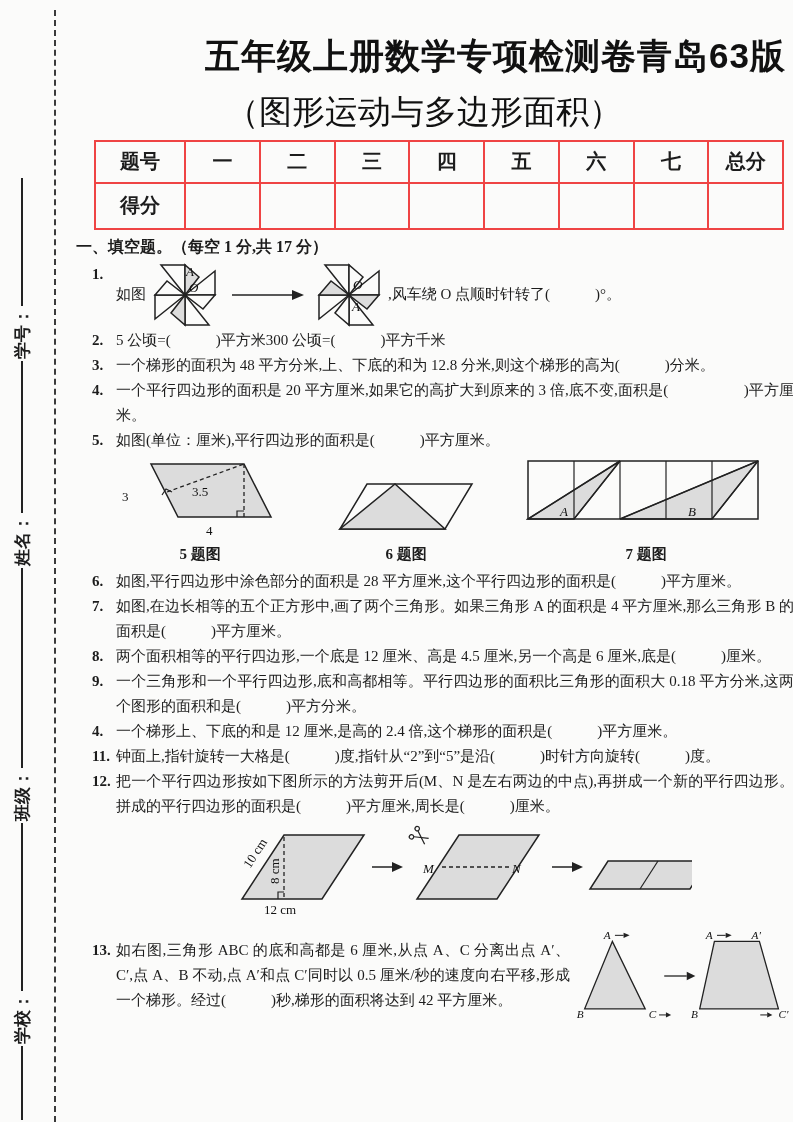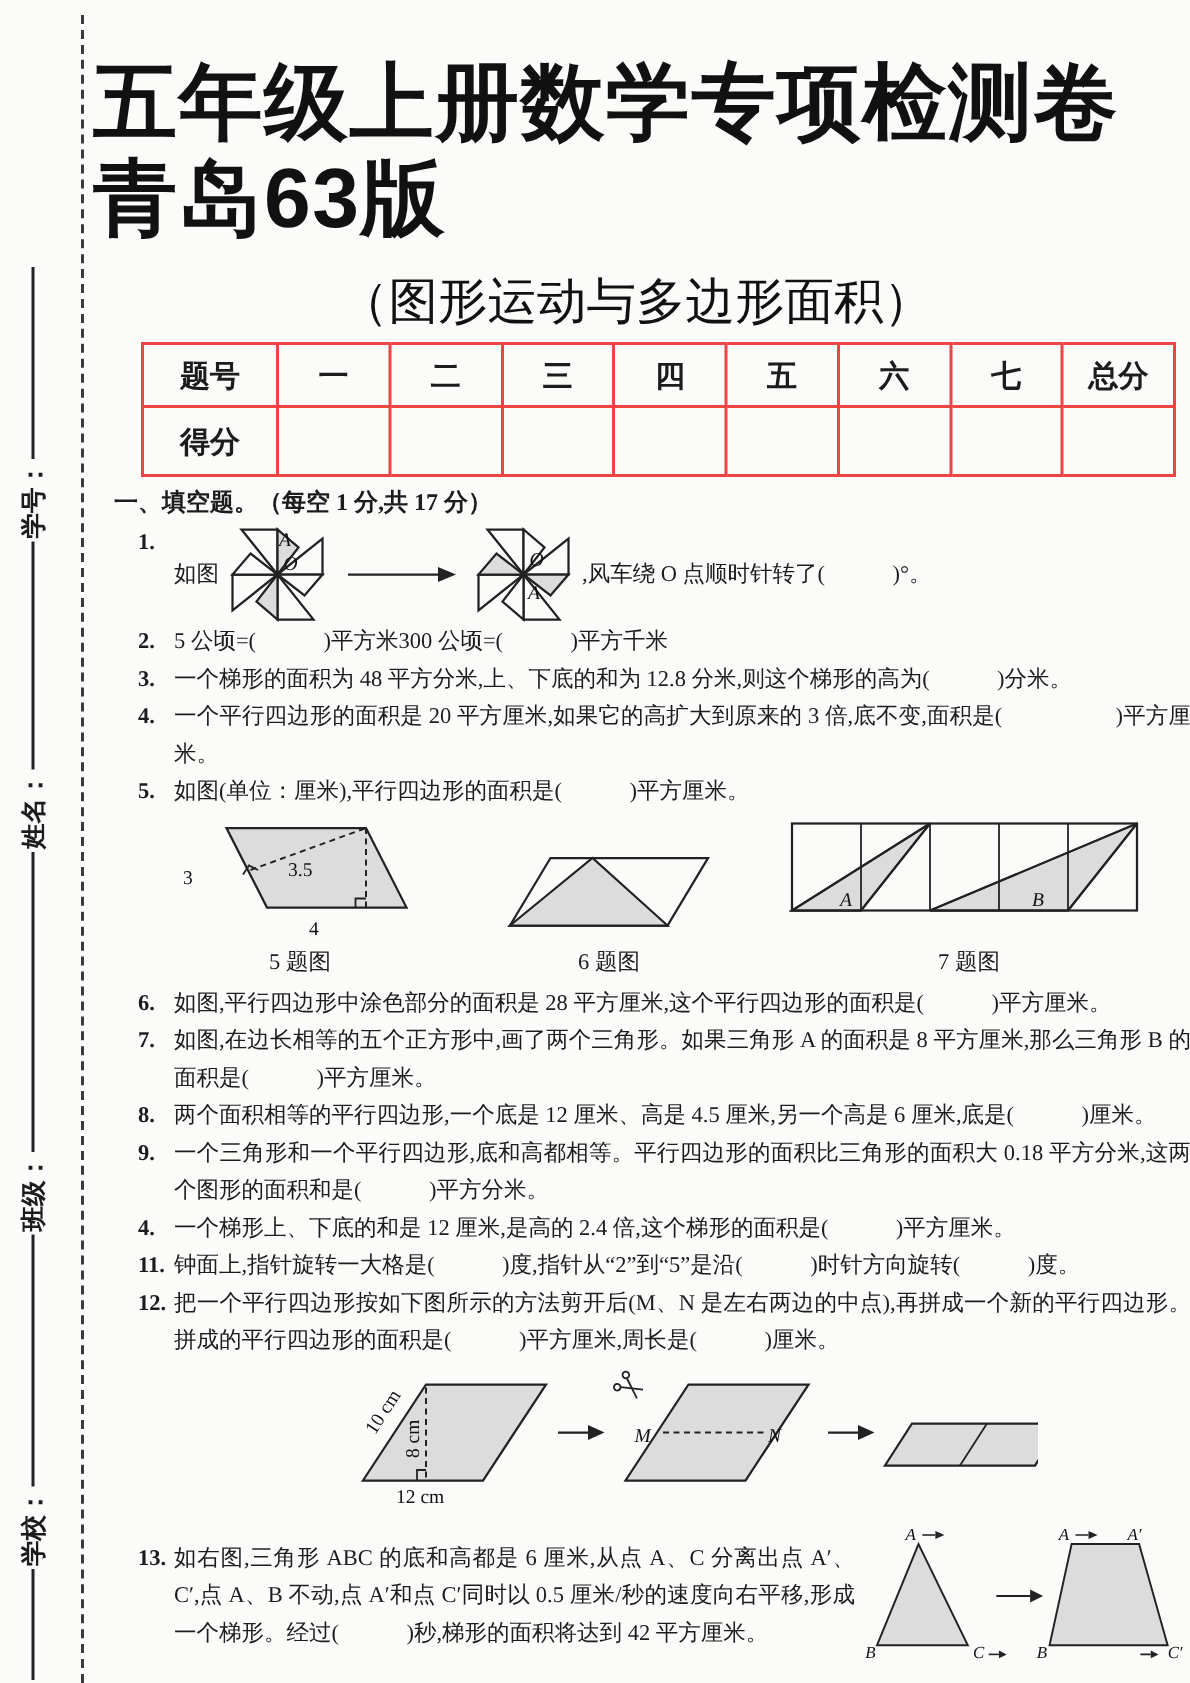--- a/index.html
+++ b/index.html
@@ -12,43 +12,43 @@
   .cut-line{position:absolute;left:54px;top:10px;height:1112px;border-left:2.5px dashed #3a3a3a;}
   .sidebar-strip{
     position:absolute;left:10px;top:1122px;width:1045px;height:24px;
     display:flex;align-items:center;
     transform:rotate(-90deg);transform-origin:top left;
     font-size:17px;font-weight:bold;white-space:nowrap;
   }
   .fill-line{display:inline-block;height:0;border-bottom:2px solid #222;margin:0 2px;}
   
   .content{position:absolute;left:62px;top:0;width:724px;}
-  .page-title{margin:36px 0 0;text-align:left;font-family:"Liberation Sans",sans-serif;
-    font-weight:900;font-size:56px;line-height:1.15;letter-spacing:1px;color:#111;}
+  .page-title{margin:36px 0 0;text-align:right;font-family:"Liberation Sans",sans-serif;
+    font-weight:900;font-size:35px;line-height:1.15;letter-spacing:1px;color:#111;}
   .page-subtitle{margin:16px 0 0;text-align:center;font-family:"Liberation Sans",sans-serif;
     font-weight:400;font-size:33px;line-height:1.2;color:#111;}
   .exam-meta{margin:20px 2px 0 0;text-align:right;font-family:"Liberation Sans",sans-serif;
     font-weight:bold;font-size:17px;}
   table.score-table{border-collapse:collapse;margin:8px 0 0 32px;width:690px;table-layout:fixed;}
   table.score-table td,table.score-table th{border:2px solid #ef4444;text-align:center;
     font-size:20px;font-weight:bold;padding:0;}
   table.score-table .hrow td,table.score-table .hrow th{height:40px;}
   table.score-table .srow td,table.score-table .srow th{height:44px;}
   table.score-table col.c0{width:90px;}
   .section-title{margin:7px 0 4px 14px;font-size:16px;font-weight:bold;}
   .questions{margin-left:30px;width:702px;font-size:15px;line-height:25px;}
   .q{display:flex;align-items:flex-start;}
   .qnum{flex:0 0 24px;font-weight:bold;}
   .qbody{flex:1;text-align:justify;}
   .qflex{display:flex;align-items:center;flex-wrap:nowrap;}
   .q2b{}
   
   .figrow{display:flex;align-items:flex-end;gap:34px;margin:6px 0 2px 22px;}
   .figbox{text-align:center;}
-  .figcap{font-size:15px;font-weight:normal;margin-top:1px;}
+  .figcap{font-size:15px;font-weight:bold;margin-top:1px;}
   .fig12wrap{margin:2px 0 4px 120px;}
   .q13{display:flex;align-items:center;gap:6px;margin-top:4px;}
   .q13text{flex:0 0 478px;}
   .page-footer{text-align:center;margin-top:16px;font-size:16px;font-weight:bold;letter-spacing:7px;}
   
   svg{display:block;}
   .ink{stroke:#222;stroke-width:1.5;fill:none;}
   .inkthin{stroke:#222;stroke-width:1.2;fill:none;}
   .dash{stroke:#222;stroke-width:1.3;fill:none;stroke-dasharray:4 3;}
   .shadefill{fill:#dcdcdc;stroke:#222;stroke-width:1.5;}
@@ -226,21 +226,21 @@
       </div>
     </div>
 
     <div class="q">
       <span class="qnum">6.</span>
       <div class="qbody">如图,平行四边形中涂色部分的面积是 28 平方厘米,这个平行四边形的面积是(　　　)平方厘米。</div>
     </div>
 
     <div class="q">
       <span class="qnum">7.</span>
-      <div class="qbody">如图,在边长相等的五个正方形中,画了两个三角形。如果三角形 A 的面积是 8 平方厘米,那么三角形 B 的面积是(　　　)平方厘米。</div>
+      <div class="qbody">如图,在边长相等的五个正方形中,画了两个三角形。如果三角形 A 的面积是 4 平方厘米,那么三角形 B 的面积是(　　　)平方厘米。</div>
     </div>
 
     <div class="q">
       <span class="qnum">8.</span>
       <div class="qbody">两个面积相等的平行四边形,一个底是 12 厘米、高是 4.5 厘米,另一个高是 6 厘米,底是(　　　)厘米。</div>
     </div>
 
     <div class="q">
       <span class="qnum">9.</span>
       <div class="qbody">一个三角形和一个平行四边形,底和高都相等。平行四边形的面积比三角形的面积大 0.18 平方分米,这两个图形的面积和是(　　　)平方分米。</div>

